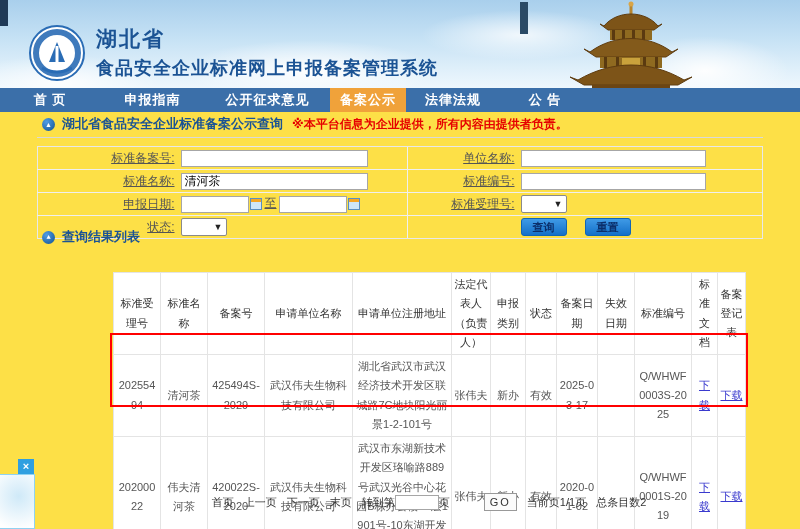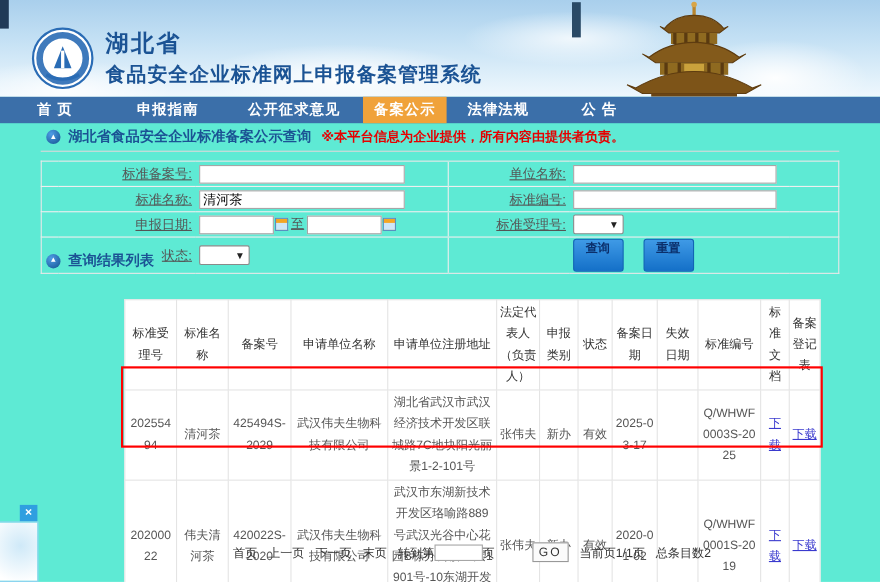--- a/index.html
+++ b/index.html
@@ -1,19 +1,19 @@
 <!DOCTYPE html>
 <html><head>
 <meta charset="utf-8">
 <style>
   * { box-sizing: border-box; margin: 0; padding: 0; }
   body { margin:0; background:#fff; }
   .page {
     position: relative; width: 800px; height: 529px;
-    background: #5eead4; overflow: hidden;
+    background: #fde047; overflow: hidden;
     font-family: "Liberation Sans", "DejaVu Sans", sans-serif;
     font-size: 12px; color: #333;
   }
   
   .header {
     position:absolute; top:0; left:0; width:800px; height:88px;
     background: linear-gradient(180deg,#a9cfec 0%,#c3e0f4 40%,#e4f2fb 85%,#eef7fd 100%);
   }
   .cloud { position:absolute; border-radius:50%;
     background: radial-gradient(ellipse at center, rgba(255,255,255,.95) 0%, rgba(255,255,255,0) 70%); }
@@ -63,21 +63,21 @@
     font-family:inherit; vertical-align:middle; }
   .w-lg { width:187px; } .w-rg { width:185px; } .w-date { width:68px; }
   .cal-icon { display:inline-block; width:12px; height:12px; vertical-align:middle; margin:0 1px;
     border:1px solid #5a8fc0; background: linear-gradient(180deg,#f5a623 0 32%,#cfe6f7 32% 100%); cursor:pointer; }
   .sep { margin:0 2px; }
   .select-box { display:inline-flex; width:46px; height:18px; border:1px solid #8a8a8a;
     border-radius:2px; align-items:center; justify-content:space-between; padding:0 3px;
     background:#fff; cursor:pointer; vertical-align:middle; }
   .select-arrow { font-size:9px; color:#222; }
   .btn-row { padding-left:68px; }
-  .btn { display:inline-block; width:46px; height:30px; line-height:17px; text-align:center;
+  .btn { display:inline-block; width:46px; height:18px; line-height:17px; text-align:center;
     border-radius:3px; background:linear-gradient(180deg,#3f9ae6,#1470c8);
     border:1px solid #1265b4; color:#0b2f6b; font-weight:bold; font-size:11px;
     cursor:pointer; margin-right:18px; }
   
   .rtable-wrap { position:absolute; top:272px; left:113px; width:634px; }
   .rtable { border-collapse:collapse; table-layout:fixed; width:632px;
     font-size:11px; color:#555; text-align:center; background:#fff; }
   .rtable th, .rtable td { border:1px solid #e4e4e4; padding:2px; line-height:1.75;
     font-weight:normal; word-break:break-all; }
   .rtable th { color:#333; height:62px; }

